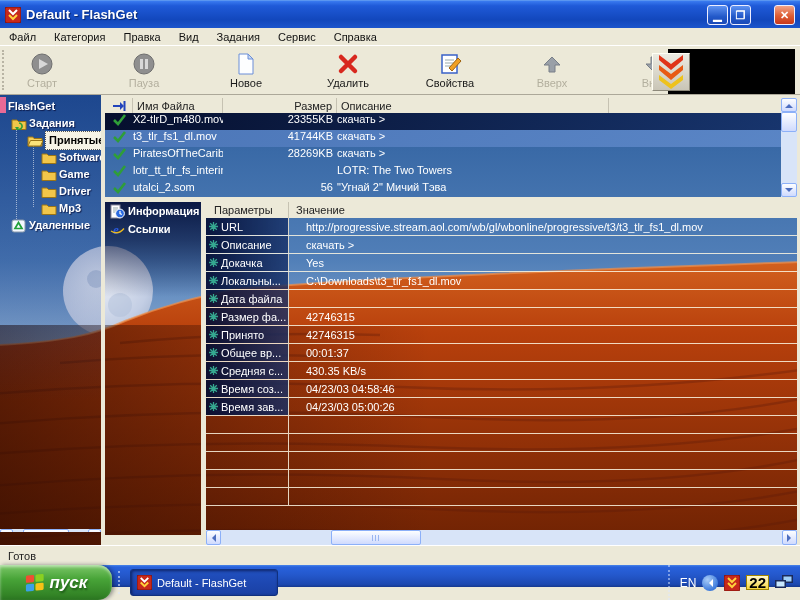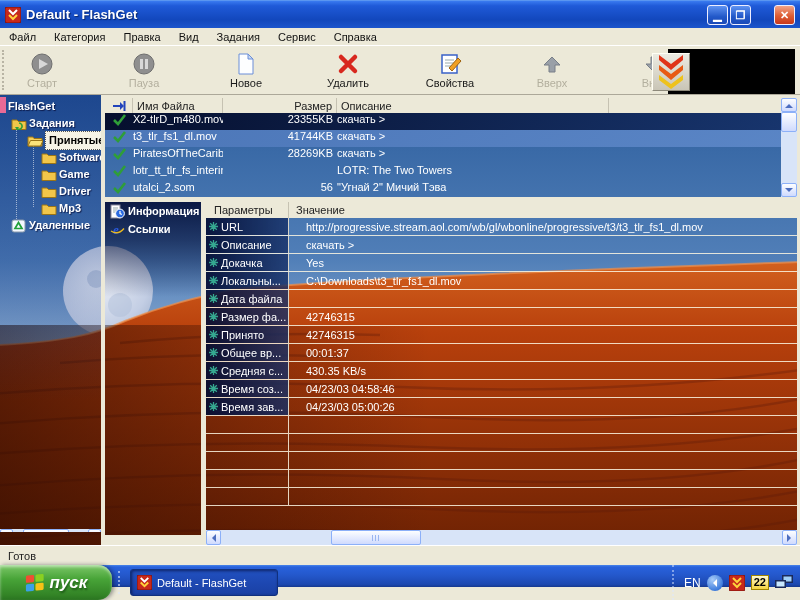--- a/index.html
+++ b/index.html
@@ -148,21 +148,21 @@
     background:linear-gradient(180deg,#2150c0,#1a40a4);border:1px solid #10307e;
     box-shadow:inset 1px 1px 3px rgba(0,0,30,.55);
     display:flex;align-items:center;gap:5px;padding-left:6px;color:#fff;}
   .tray{position:absolute;right:0;top:0;height:35px;display:flex;align-items:center;gap:6px;
     padding:0 6px 0 10px;border-left:2px dotted rgba(220,232,255,.5);}
   .lang{color:#fff;font-size:12px;}
   .chevcircle{width:16px;height:16px;border-radius:50%;
     background:radial-gradient(circle at 35% 30%,#a8ccf8,#3f7cdc 70%,#2a5cc0);
     display:flex;align-items:center;justify-content:center;}
   .badge22{background:linear-gradient(180deg,#fff8d0,#f4d440);border:1px solid #a08400;
-    color:#000;font-weight:bold;font-size:11px;padding:0 2px;line-height:13px;}
+    color:#000;font-weight:bold;font-size:15px;padding:0 2px;line-height:13px;}
 </style>
 </head>
 <body>
 
 <div class="screen">
 
   <div class="titlebar">
     <svg width="16" height="16" viewBox="0 0 16 16">
         <rect width="16" height="16" rx="2" fill="#c6281c" stroke="#7e0f08"></rect>
         <polyline points="4,3 8,7 12,3" stroke="#fff" fill="none" stroke-width="2"></polyline>

